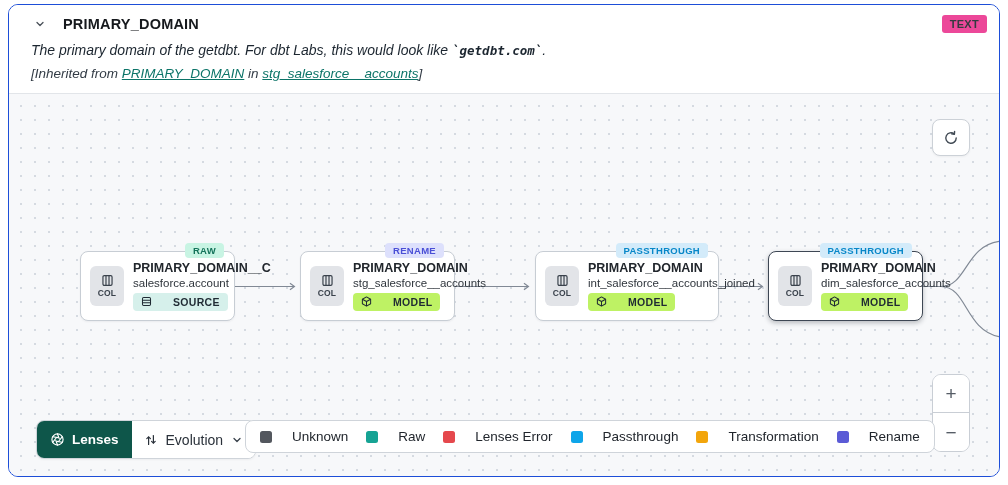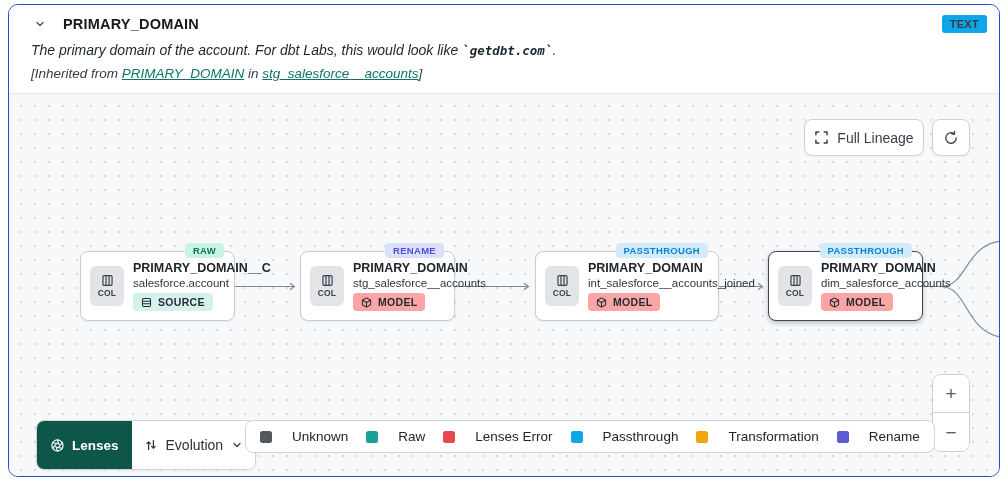--- a/index.html
+++ b/index.html
@@ -8,21 +8,21 @@
   .page { width:1008px; height:485px; padding:4px 8px 8px 8px; }
   .card { width:100%; height:100%; border:1px solid #1d4ed8; border-radius:10px;
           overflow:hidden; background:#fff; display:flex; flex-direction:column; }
 
   
   .hdr { padding:10px 12px 12px 22px; background:#fff; border-bottom:1px solid #E2E5E9; }
   .hdr-row { display:flex; align-items:center; gap:14px; }
   .chev-btn { width:18px; height:18px; display:flex; align-items:center; justify-content:center;
               background:none; border:none; cursor:pointer; color:#4A5159; }
   .hdr-title { font-size:14.5px; font-weight:700; color:#16191D; letter-spacing:.2px; }
-  .text-badge { margin-left:auto; background:#0ea5e9; color:#343A40; font-size:11px;
+  .text-badge { margin-left:auto; background:#ec4899; color:#343A40; font-size:11px;
                 font-weight:600; padding:3px 8px; border-radius:3px; letter-spacing:.3px; }
   .desc { margin-top:9px; font-size:14px; font-style:italic; color:#1C2630; }
   .desc code { font-family:"DejaVu Sans Mono", monospace; font-weight:700; font-size:12.5px;
                font-style:italic; color:#1C2630; }
   .inherited { margin-top:8px; font-size:13.5px; font-style:italic; color:#333C46; }
   .inherited a { color:#0C7468; text-decoration:underline; cursor:pointer; }
 
   
   .canvas { position:relative; flex:1; background-color:#F7F8FA;
             background-image:radial-gradient(circle, #D5DAE1 1px, transparent 1.3px);
@@ -40,42 +40,42 @@
   .badge-rename { background:#DDE0FC; color:#4A4FD6; }
   .badge-pass { background:#D3EBFA; color:#0887C8; }
   .node-body { display:flex; align-items:center; gap:9px; height:100%; padding:0 10px 0 9px; }
   .col-chip { width:34px; height:40px; background:#E2E4E8; border-radius:6px; flex:none;
               display:flex; flex-direction:column; align-items:center; justify-content:center;
               gap:1px; color:#3A424C; }
   .col-chip span { font-size:8.5px; font-weight:700; letter-spacing:.2px; }
   .node-info { display:flex; flex-direction:column; gap:2px; min-width:0; }
   .node-title { font-size:12.5px; font-weight:600; color:#21262C; white-space:nowrap; }
   .node-sub { font-size:11.5px; color:#2F353C; white-space:nowrap; }
-  .type-chip { display:inline-flex; align-items:flex-end; gap:6px; align-self:flex-start;
+  .type-chip { display:inline-flex; align-items:flex-start; gap:21px; align-self:flex-start;
                margin-top:2px; font-size:10.5px; font-weight:700; letter-spacing:.3px;
                color:#1F2A33; padding:3px 8px; border-radius:4px; }
   .chip-source { background:#D6F0EB; }
-  .chip-model  { background:#fca5a5; }
+  .chip-model  { background:#bef264; }
 
   
   .btn { position:absolute; background:#fff; border:1px solid #CCD1D7; border-radius:8px;
          display:flex; align-items:center; justify-content:center; gap:8px; cursor:pointer;
          color:#374049; font-size:14px; font-weight:500;
          box-shadow:0 1px 2px rgba(30,38,48,.05); }
   .btn-full { left:795px; top:25px; width:120px; height:37px; }
   .btn-refresh { left:923px; top:25px; width:38px; height:37px; color:#414A54; }
   .zoomctl { position:absolute; left:923px; top:280px; width:38px; display:flex;
              flex-direction:column; border:1px solid #C9CED5; border-radius:9px;
              background:#fff; overflow:hidden; }
   .zoomctl button { height:38px; background:#fff; border:none; font-size:19px; color:#565D66;
                     cursor:pointer; line-height:1; }
   .zoomctl button:first-child { border-bottom:1px solid #C9CED5; }
 
   
-  .lenses-group { position:absolute; left:27px; top:326px; height:50px; display:flex;
+  .lenses-group { position:absolute; left:27px; top:326px; height:39px; display:flex;
                   border:1px solid #CFD4DA; border-radius:8px; overflow:hidden;
                   background:#fff; box-shadow:0 1px 2px rgba(30,38,48,.05); }
   .lenses-btn { display:flex; align-items:center; gap:7px; background:#0E564A; color:#fff;
                 border:none; padding:0 13px; font-size:13.5px; font-weight:600; cursor:pointer;
                 font-family:inherit; }
   .lens-select { display:flex; align-items:center; gap:8px; padding:0 12px; background:#fff;
                  color:#2A313A; font-size:14px; cursor:pointer; border:none; font-family:inherit; }
   .legend { position:absolute; left:236px; top:326px; height:33px; display:flex;
             align-items:center; gap:18px; padding:0 14px; background:#fff;
             border:1px solid #CFD4DA; border-radius:8px; }
@@ -93,21 +93,21 @@
     <header class="hdr">
       <div class="hdr-row">
         <button class="chev-btn">
           <svg class="icon" width="12" height="12" viewBox="0 0 12 12" fill="none" stroke="currentColor" stroke-width="1.3" stroke-linecap="round" stroke-linejoin="round">
             <path d="M3 4.5 L6 7.5 L9 4.5"></path>
           </svg>
         </button>
         <h1 class="hdr-title">PRIMARY_DOMAIN</h1>
         <span class="text-badge">TEXT</span>
       </div>
-      <p class="desc"><span>The primary domain of the account. For dbt Labs, this would look like </span><code>`getdbt.com`</code><span>.</span></p>
+      <p class="desc"><span>The primary domain of the getdbt. For dbt Labs, this would look like </span><code>`getdbt.com`</code><span>.</span></p>
       <p class="inherited"><span>[Inherited from </span><a>PRIMARY_DOMAIN</a><span> in </span><a>stg_salesforce__accounts</a><span>]</span></p>
     </header>
 
     <div class="canvas">
 
       <svg class="edges" viewBox="0 0 990 381" preserveAspectRatio="none" fill="none">
         <defs>
           <marker id="arrow" viewBox="0 0 10 10" refX="6" refY="5" markerWidth="7.5" markerHeight="7.5" orient="auto">
             <path d="M1.5 1.5 L6.5 5 L1.5 8.5" fill="none" stroke="#818995" stroke-width="1.3"></path>
           </marker>
@@ -219,29 +219,20 @@
                 <path d="M6 1 L10.5 3.5 V8.5 L6 11 L1.5 8.5 V3.5 Z"></path>
                 <path d="M1.5 3.5 L6 6 L10.5 3.5"></path>
                   <line x1="6" y1="6" x2="6" y2="11"></line>
               </svg>
               <span>MODEL</span>
             </span>
           </div>
         </div>
       </div>
 
-      <button class="btn btn-full">
-        <svg class="icon" width="15" height="15" viewBox="0 0 14 14" fill="none" stroke="#374049" stroke-width="1.4" stroke-linecap="round" stroke-linejoin="round">
-          <path d="M1.8 4.5 V1.8 H4.5"></path>
-            <path d="M9.5 1.8 H12.2 V4.5"></path>
-          <path d="M12.2 9.5 V12.2 H9.5"></path>
-            <path d="M4.5 12.2 H1.8 V9.5"></path>
-        </svg>
-        <span>Full Lineage</span>
-      </button>
       <button class="btn btn-refresh">
         <svg class="icon" width="16" height="16" viewBox="0 0 16 16" fill="none" stroke="#414A54" stroke-width="1.4" stroke-linecap="round" stroke-linejoin="round">
           <path d="M13.2 8 A5.2 5.2 0 1 1 11.3 4"></path>
           <polyline points="11.6,1.4 11.4,4.2 8.6,3.9"></polyline>
         </svg>
       </button>
 
       <div class="zoomctl">
         <button>+</button>
         <button>−</button>

